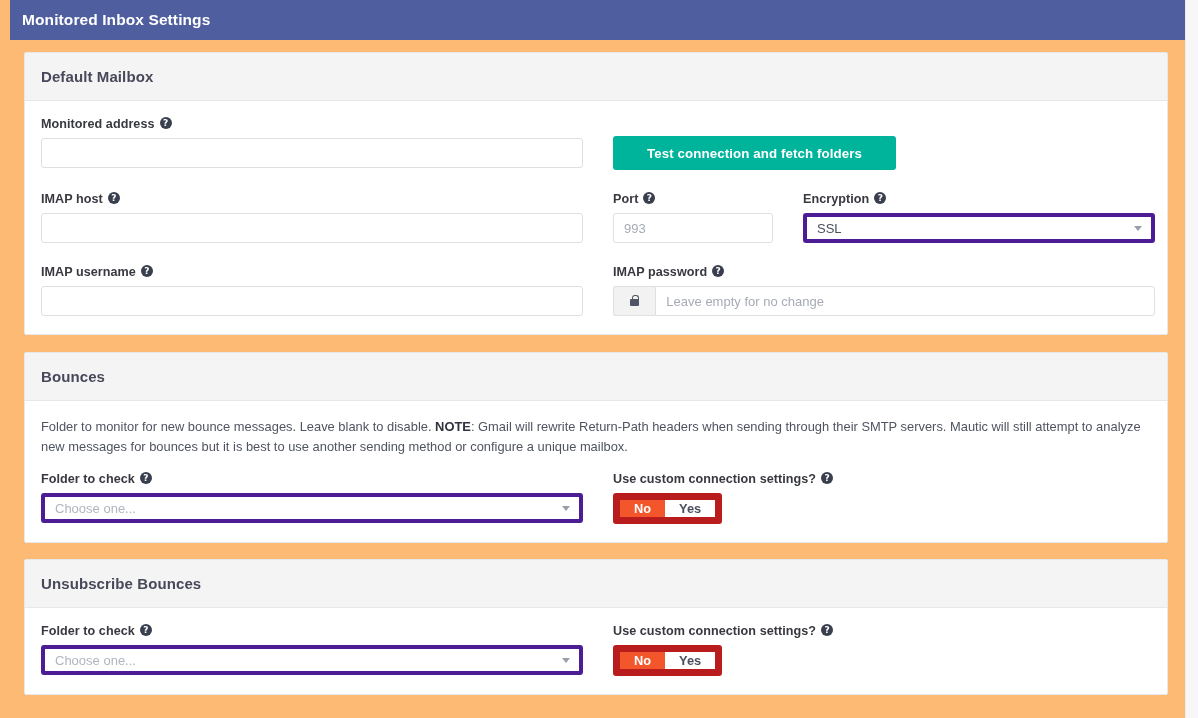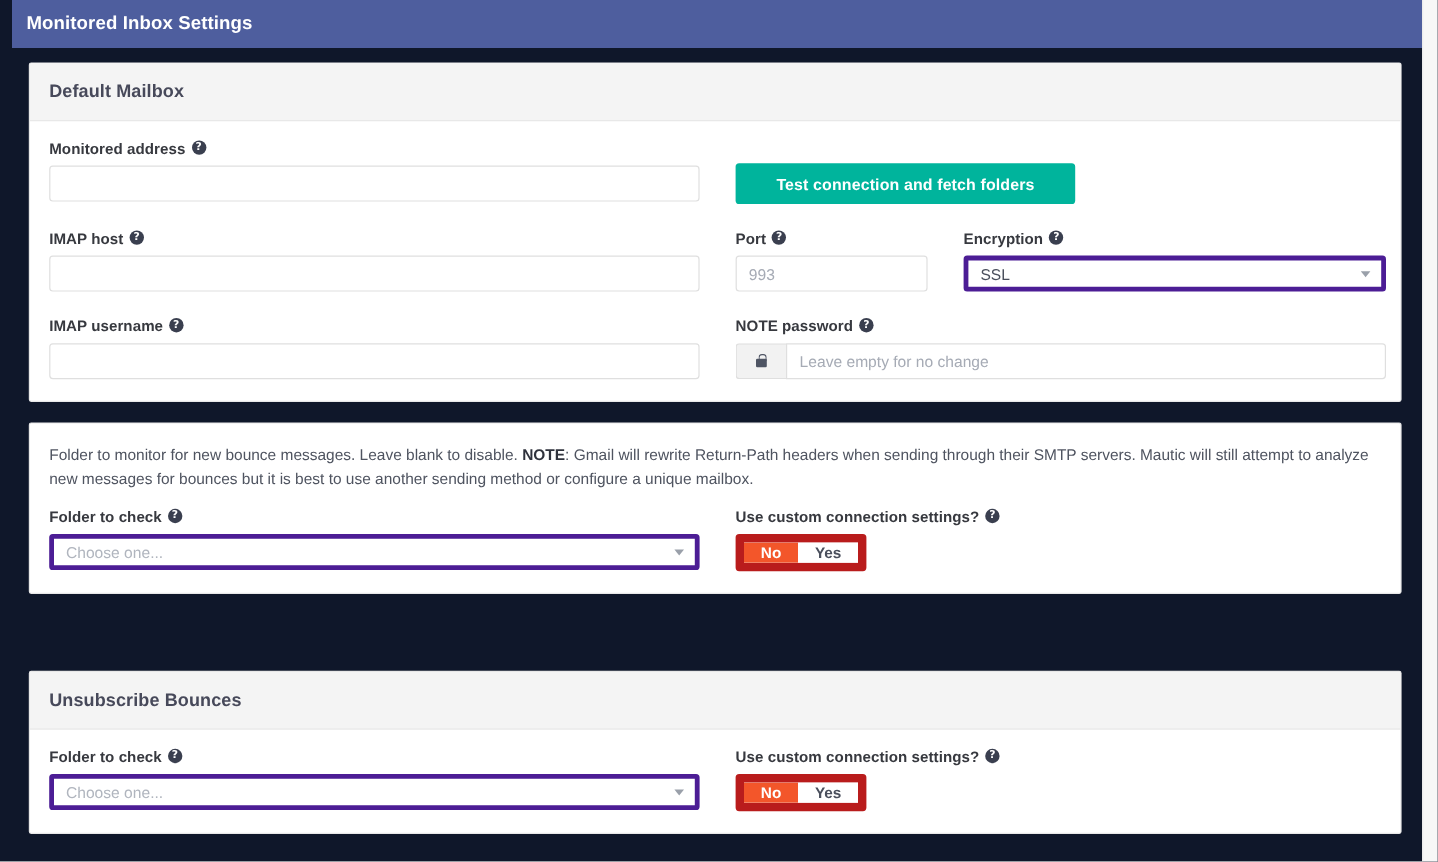--- a/index.html
+++ b/index.html
@@ -12,21 +12,21 @@
     overflow: hidden;
     background: #ffffff;
     font-family: "Liberation Sans", "DejaVu Sans", sans-serif;
     -webkit-font-smoothing: antialiased;
   }
 
   .page {
     position: relative;
     width: 1198px;
     height: 718px;
-    background: #0f172a;
+    background: #fdba74;
     overflow: hidden;
   }
 
   
   .titlebar {
     position: absolute;
     left: 10px;
     top: 0;
     width: 1175px;
     height: 40px;
@@ -313,36 +313,39 @@
         <div class="col-left">
           <div class="field-label">
             <span>IMAP username</span>
             <span class="help-icon">?</span>
           </div>
           <input class="text-input" type="text" value="" style="">
         </div>
         <div class="col-gap"></div>
         <div class="col-pass">
           <div class="field-label">
-            <span>NOTE password</span>
+            <span>IMAP password</span>
             <span class="help-icon">?</span>
           </div>
           <div class="input-group">
             <span class="input-addon">
               <span class="lock-glyph"></span>
             </span>
             <input class="text-input" type="text" placeholder="Leave empty for no change" style="">
           </div>
         </div>
       </div>
 
     </div>
   </div>
 
   <div class="panel" style="top:352px;">
+    <div class="panel-heading">
+      <span class="panel-title">Bounces</span>
+    </div>
     <div class="panel-body">
       <p class="desc-text"><span>Folder to monitor for new bounce messages. Leave blank to disable. </span><b>NOTE</b><span>: Gmail will rewrite Return-Path headers when sending through their SMTP servers. Mautic will still attempt to analyze new messages for bounces but it is best to use another sending method or configure a unique mailbox.</span></p>
 
       <div class="row">
         <div class="col-left">
           <div class="field-label">
             <span>Folder to check</span>
             <span class="help-icon">?</span>
           </div>
           <div class="select-box">

